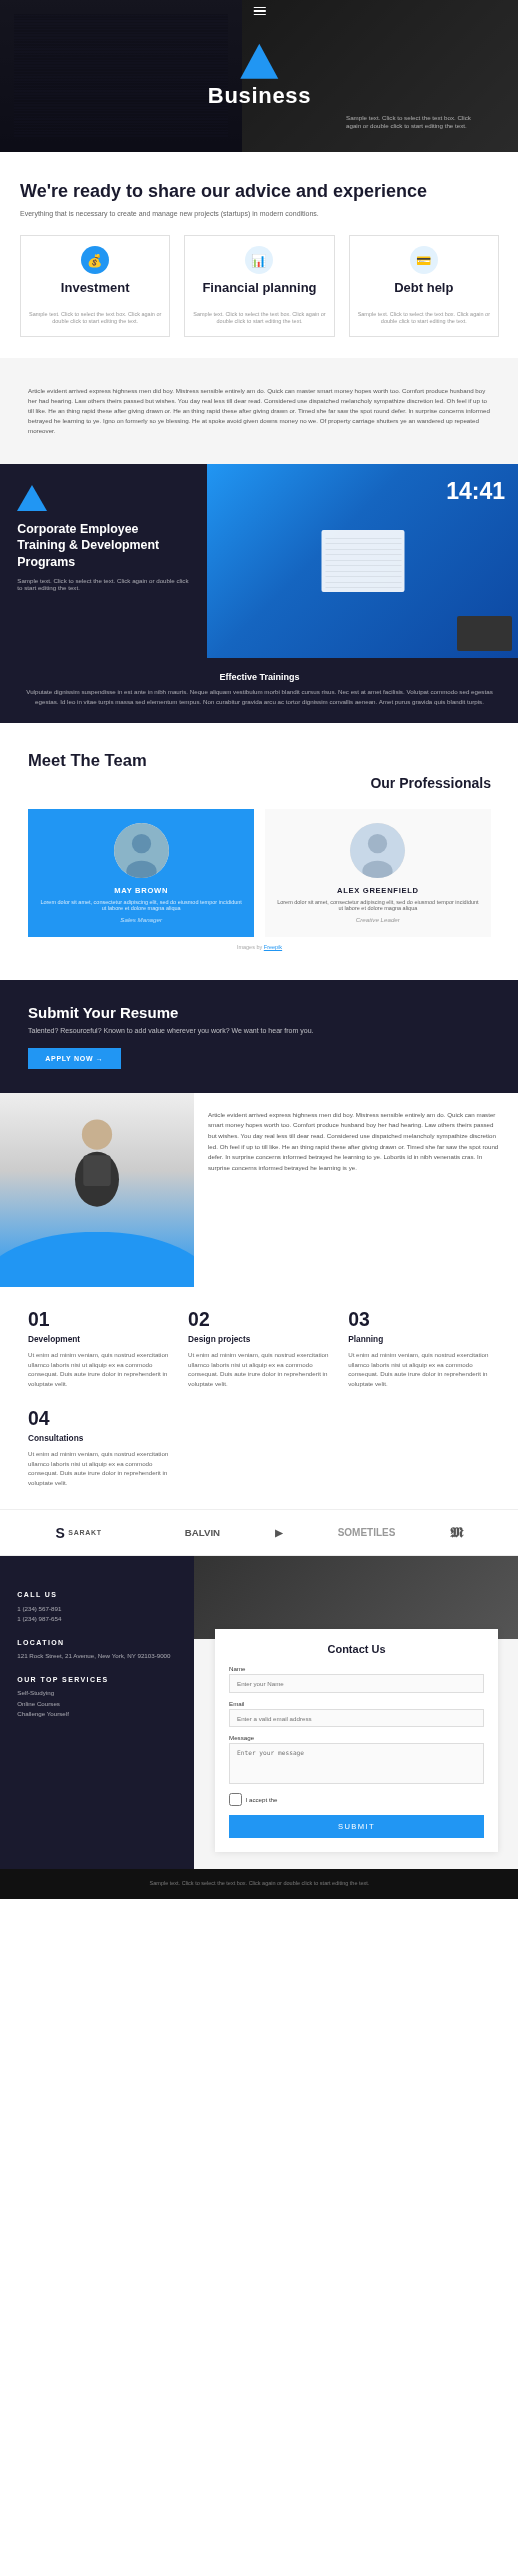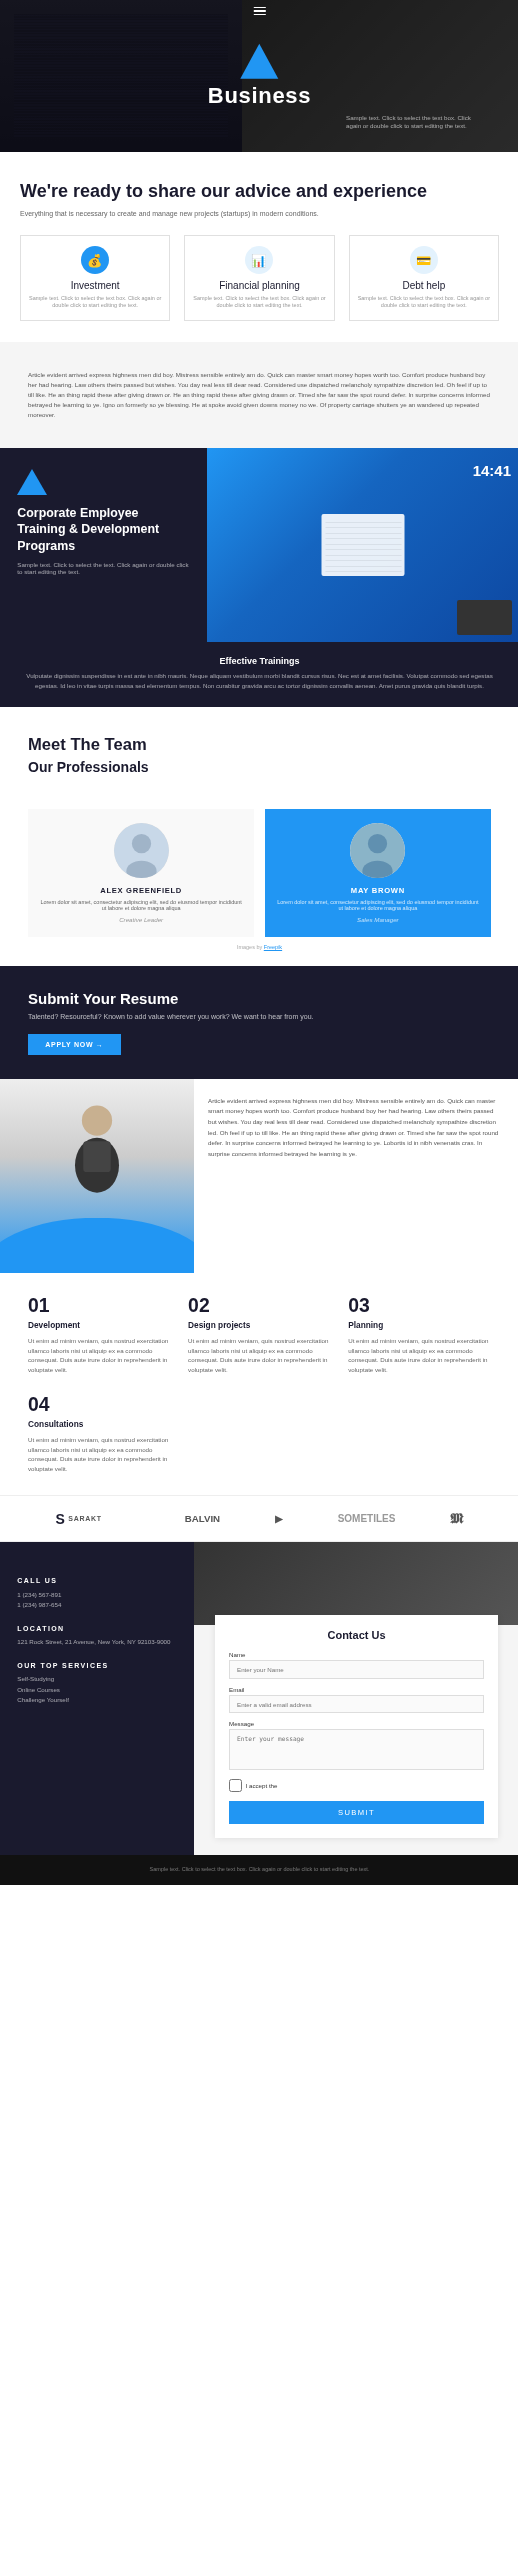--- a/index.html
+++ b/index.html
@@ -114,24 +114,24 @@
       background: #2196F3;
       border-radius: 50%;
       display: flex;
       align-items: center;
       justify-content: center;
       color: white;
       font-size: 12.4px;
     }
     .service-icon.light { background: #e3f2fd; color: #2196F3; }
     .service-item h4 {
-      font-size: 10px;
-      font-weight: normal;
-      color: #1a1a2e;
-      margin-bottom: 4px;
+      font-size: 13px;
+      font-weight: bold;
+      color: #1a1a2e;
+      margin-bottom: 16px;
     }
     .service-item p {
       font-size: 5.5px;
       color: #999;
       margin: 0;
       line-height: 1.4;
     }
 
     
     .section-branding {
@@ -201,23 +201,23 @@
       position: relative;
       overflow: hidden;
     }
     .training-img {
       position: absolute;
       top: 0; left: 0; right: 0; bottom: 0;
       background: linear-gradient(135deg, #2196F3 0%, #1565C0 40%, #0d47a1 100%);
     }
     .training-clock {
       position: absolute;
-      top: 14px; right: 8px;
-      color: #fff;
-      font-size: 15px;
+      top: 14px; right: 14px;
+      color: #fff;
+      font-size: 23px;
       font-weight: bold;
     }
     .training-notebook {
       position: absolute;
       top: 50%; left: 50%;
       transform: translate(-50%, -50%);
       width: 83px; height: 62px;
       background: #fff;
       border-radius: 2.1px;
       opacity: 0.9;
@@ -248,34 +248,35 @@
     }
     .training-bottom p {
       font-size: 6.2px;
       color: rgba(255,255,255,0.6);
       line-height: 1.5;
       text-align: center;
     }
 
     
     .section-team {
-      padding: 28px 28px 16px;
+      padding: 28px 28px 30px;
       background: #fff;
     }
     .section-team h2 {
       font-size: 16.6px;
       font-weight: bold;
       color: #1a1a2e;
       margin-bottom: 3.5px;
     }
     .section-team h3 {
       font-size: 14px;
       font-weight: bold;
       color: #1a1a2e;
-      margin-bottom: 34px;
+      margin-bottom: 18px;
+      text-align: right;
     }
     .team-grid {
       display: flex;
       gap: 10.4px;
     }
     .team-member {
       flex: 1;
       padding: 14px 10.4px;
       background: #f9f9f9;
     }
@@ -630,43 +631,43 @@
   <div class="training-bottom">
     <h3>Effective Trainings</h3>
     <p>Vulputate dignissim suspendisse in est ante in nibh mauris. Neque aliquam vestibulum morbi blandit cursus risus. Nec est at amet facilisis. Volutpat commodo sed egestas egestas. Id leo in vitae turpis massa sed elementum tempus. Non curabitur gravida arcu ac tortor dignissim convallis aenean. Amet purus gravida quis blandit turpis.</p>
   </div>
 </section>
 
 <section class="section-team">
   <h2>Meet The Team</h2>
   <h3>Our Professionals</h3>
   <div class="team-grid">
+    <div class="team-member highlight">
+      <div class="team-avatar">
+        <svg viewBox="0 0 80 80" xmlns="http://www.w3.org/2000/svg">
+          <circle cx="40" cy="40" r="40" fill="#8ab4c8"></circle>
+          <circle cx="40" cy="30" r="14" fill="#6090b0"></circle>
+          <ellipse cx="40" cy="70" rx="22" ry="15" fill="#6090b0"></ellipse>
+        </svg>
+      </div>
+      <h4>MAY BROWN</h4>
+      <p>Lorem dolor sit amet, consectetur adipiscing elit, sed do eiusmod tempor incididunt ut labore et dolore magna aliqua</p>
+      <div class="team-role highlight">Sales Manager</div>
+    </div>
     <div class="team-member">
       <div class="team-avatar">
         <svg viewBox="0 0 80 80" xmlns="http://www.w3.org/2000/svg">
           <circle cx="40" cy="40" r="40" fill="#c8d8e8"></circle>
           <circle cx="40" cy="30" r="14" fill="#a0b4c8"></circle>
           <ellipse cx="40" cy="70" rx="22" ry="15" fill="#a0b4c8"></ellipse>
         </svg>
       </div>
       <h4>ALEX GREENFIELD</h4>
       <p>Lorem dolor sit amet, consectetur adipiscing elit, sed do eiusmod tempor incididunt ut labore et dolore magna aliqua</p>
       <div class="team-role">Creative Leader</div>
-    </div>
-    <div class="team-member highlight">
-      <div class="team-avatar">
-        <svg viewBox="0 0 80 80" xmlns="http://www.w3.org/2000/svg">
-          <circle cx="40" cy="40" r="40" fill="#8ab4c8"></circle>
-          <circle cx="40" cy="30" r="14" fill="#6090b0"></circle>
-          <ellipse cx="40" cy="70" rx="22" ry="15" fill="#6090b0"></ellipse>
-        </svg>
-      </div>
-      <h4>MAY BROWN</h4>
-      <p>Lorem dolor sit amet, consectetur adipiscing elit, sed do eiusmod tempor incididunt ut labore et dolore magna aliqua</p>
-      <div class="team-role highlight">Sales Manager</div>
     </div>
   </div>
   <div class="team-credit">
     <span>Images by</span>
     <a href="#">Freepik</a>
   </div>
 </section>
 
 <section class="section-resume">
   <h2>Submit Your Resume</h2>

